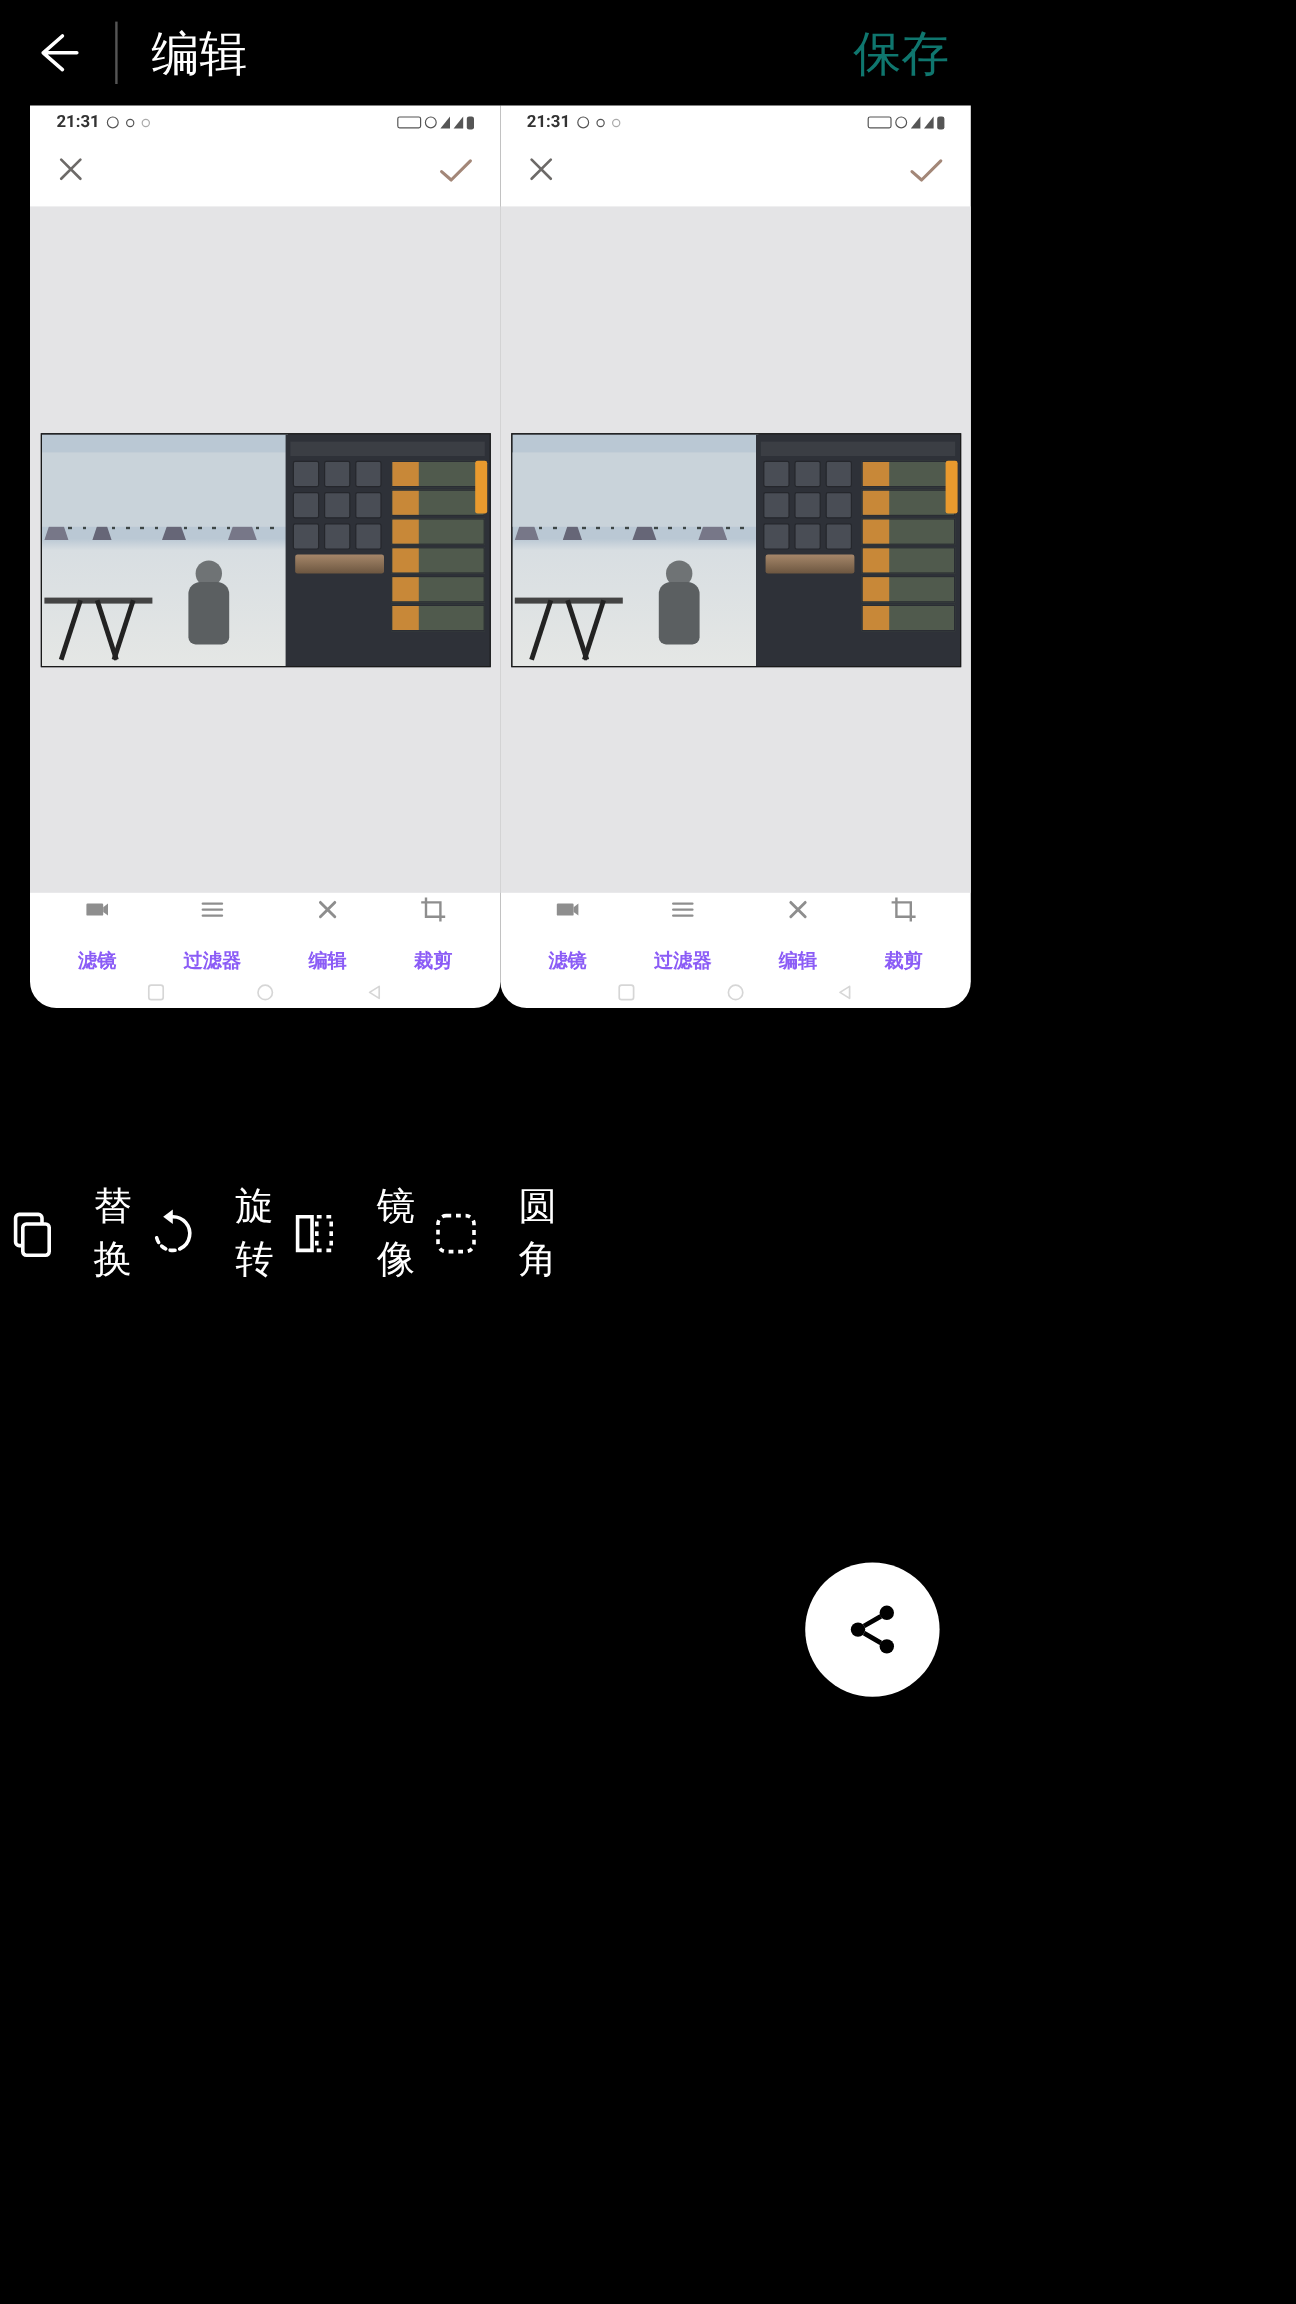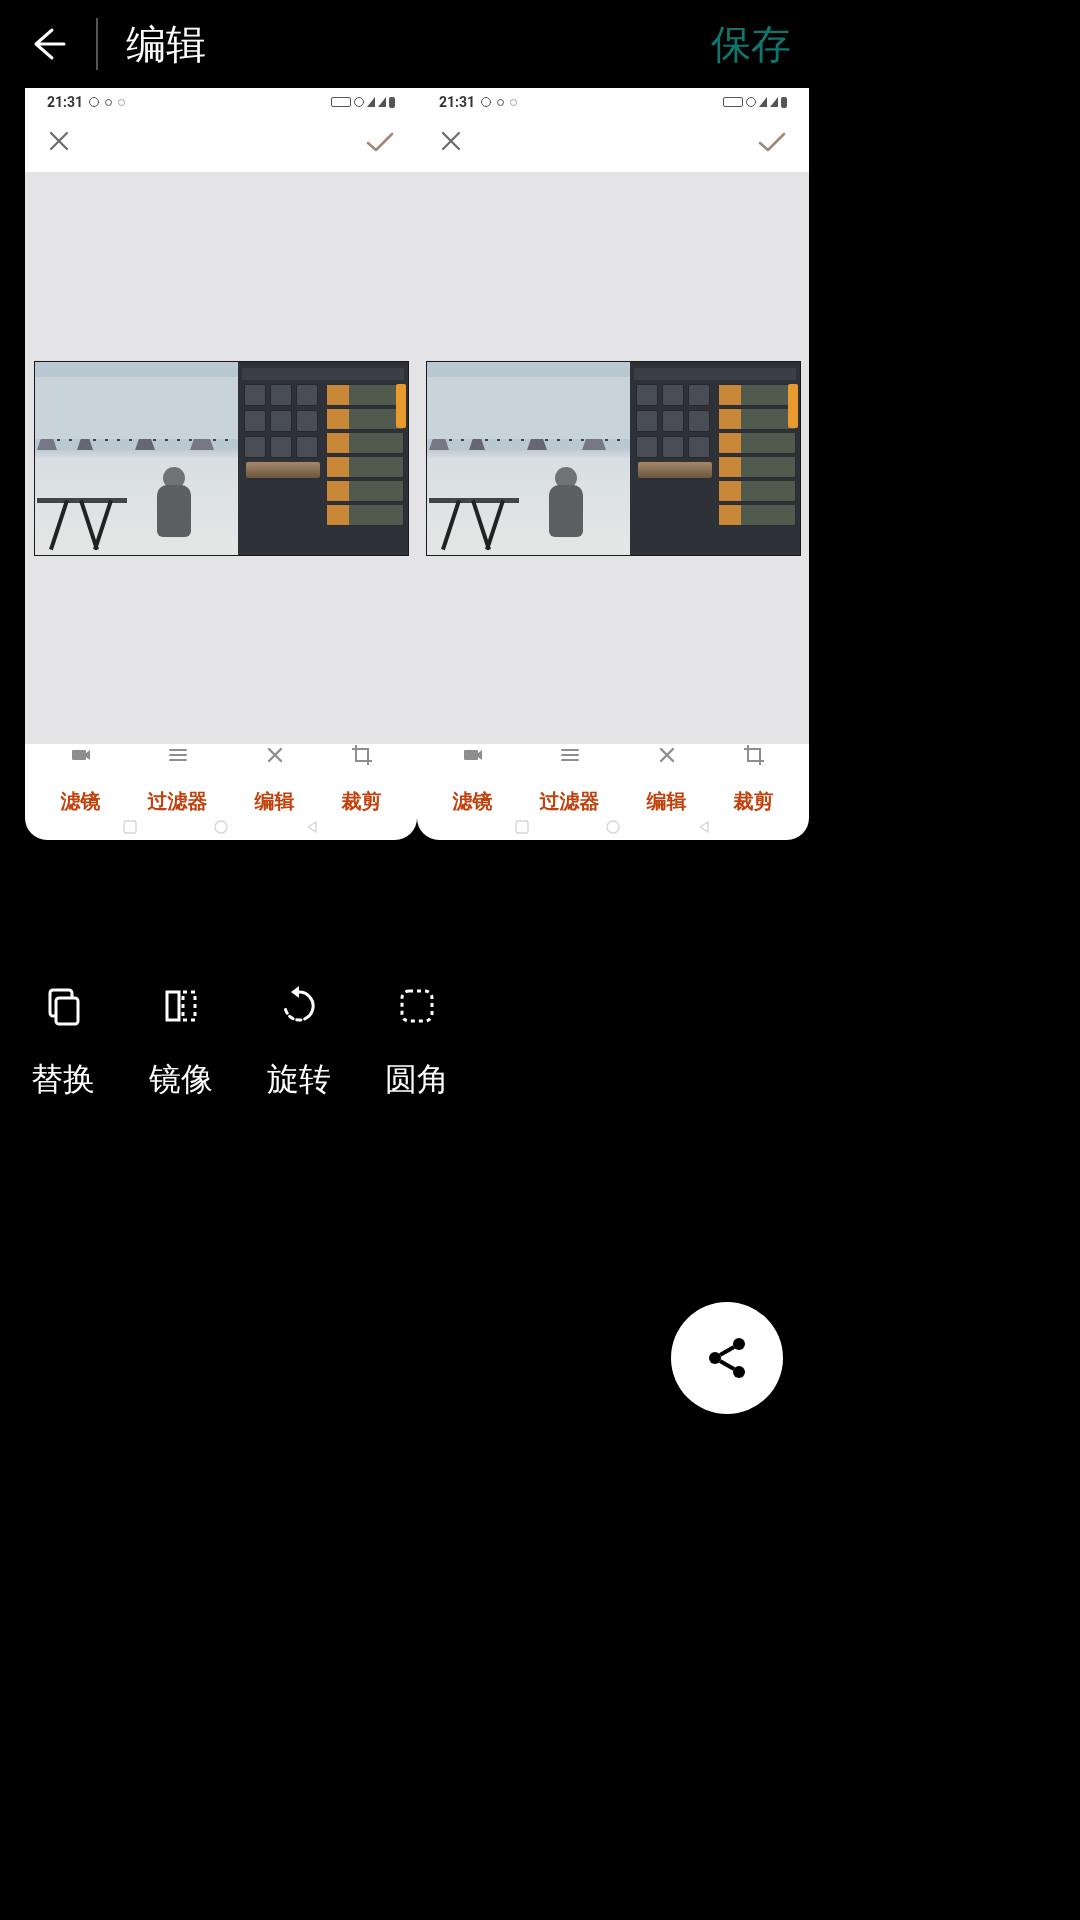--- a/index.html
+++ b/index.html
@@ -44,28 +44,28 @@
     .slot-r0c0{top:22px;left:6px;} .slot-r0c1{top:22px;left:32px;} .slot-r0c2{top:22px;left:58px;}
     .slot-r1c0{top:48px;left:6px;} .slot-r1c1{top:48px;left:32px;} .slot-r1c2{top:48px;left:58px;}
     .slot-r2c0{top:74px;left:6px;} .slot-r2c1{top:74px;left:32px;} .slot-r2c2{top:74px;left:58px;}
     .game-weapon{position:absolute;top:100px;left:8px;width:74px;height:16px;background:linear-gradient(#a6876a,#6c5640);border-radius:2px;}
     .game-loot{position:absolute;right:4px;width:78px;height:142px;top:22px;}
     .loot-row{height:22px;margin-bottom:2px;background:#505a4d;border:1px solid #2a2d33;display:flex;}
     .loot-row::before{content:"";width:22px;height:100%;margin-right:2px;background:#c88838;}
     .game-tag{position:absolute;top:22px;right:2px;width:10px;height:44px;background:#e99a2e;border-radius:2px;}
 
     .inner-toolbar { height:70px; display:flex; justify-content:space-around; align-items:center; padding:0 12px; }
-    .inner-tool { display:flex; flex-direction:column; align-items:center; gap:21px; color:#c2410c; font-size:20px; cursor:pointer; }
+    .inner-tool { display:flex; flex-direction:column; align-items:center; gap:21px; color:#8b5cf6; font-size:16px; cursor:pointer; }
     .inner-tool svg { width:24px; height:24px; }
 
     .inner-nav { height:26px; display:flex; justify-content:space-around; align-items:center; padding:0 60px; opacity:.4; }
 
     
     .edit-toolbar { position:absolute; left:0; right:0; top:984px; display:flex; align-items:flex-start; padding:0 4px; }
-    .edit-item { width:118px; display:flex; flex-direction:column; align-items:center; gap:30px; cursor:pointer; }
+    .edit-item { width:118px; display:flex; flex-direction:row; align-items:center; gap:30px; cursor:pointer; }
     .edit-item-icon { width:44px; height:44px; display:flex; align-items:center; justify-content:center; }
     .edit-item-label { font-size:32px; color:#fff; font-weight:400; }
 
     
     .fab { position:absolute; right:36px; bottom:42px; width:112px; height:112px; border-radius:50%; background:#fff; display:flex; align-items:center; justify-content:center; cursor:pointer; box-shadow:0 4px 12px rgba(0,0,0,.4); }
 
     
     .si{display:inline-block;width:10px;height:10px;border-radius:2px;background:#555;}
     .si.box{width:20px;height:10px;border:1px solid #555;background:none;font-size:6px;line-height:8px;text-align:center;}
     .si.circle{border-radius:50%;background:none;border:1px solid #555;}
@@ -305,34 +305,34 @@
       <svg width="44" height="44" viewBox="0 0 44 44">
           <rect x="9" y="6" width="22" height="26" rx="3" stroke="#fff" stroke-width="3" fill="none"></rect>
           <rect x="15" y="14" width="22" height="26" rx="3" stroke="#fff" stroke-width="3" fill="#000"></rect>
         </svg>
     </div>
     <span class="edit-item-label">替换</span>
   </div>
   <div class="edit-item">
     <div class="edit-item-icon">
       <svg width="44" height="44" viewBox="0 0 44 44">
-          <path d="M20 8 L8 8 L8 36 L20 36 Z" stroke="#fff" stroke-width="3" fill="none"></path>
-          <path d="M24 8 L36 8 L36 36 L24 36 Z" stroke="#fff" stroke-width="3" fill="none" stroke-dasharray="4 4"></path>
-        </svg>
-    </div>
-    <span class="edit-item-label">镜像</span>
+          <path d="M22 8 A14 14 0 1 1 10 15" stroke="#fff" stroke-width="3" fill="none" stroke-linecap="round" stroke-dasharray="0 0 38 4 4 4 4 4 4"></path>
+          <path d="M22 2 L22 14 L14 8 Z" fill="#fff"></path>
+        </svg>
+    </div>
+    <span class="edit-item-label">旋转</span>
   </div>
   <div class="edit-item">
     <div class="edit-item-icon">
       <svg width="44" height="44" viewBox="0 0 44 44">
-          <path d="M22 8 A14 14 0 1 1 10 15" stroke="#fff" stroke-width="3" fill="none" stroke-linecap="round" stroke-dasharray="0 0 38 4 4 4 4 4 4"></path>
-          <path d="M22 2 L22 14 L14 8 Z" fill="#fff"></path>
-        </svg>
-    </div>
-    <span class="edit-item-label">旋转</span>
+          <path d="M20 8 L8 8 L8 36 L20 36 Z" stroke="#fff" stroke-width="3" fill="none"></path>
+          <path d="M24 8 L36 8 L36 36 L24 36 Z" stroke="#fff" stroke-width="3" fill="none" stroke-dasharray="4 4"></path>
+        </svg>
+    </div>
+    <span class="edit-item-label">镜像</span>
   </div>
   <div class="edit-item">
     <div class="edit-item-icon">
       <svg width="44" height="44" viewBox="0 0 44 44">
           <rect x="7" y="7" width="30" height="30" rx="7" stroke="#fff" stroke-width="3" fill="none" stroke-dasharray="4 4"></rect>
         </svg>
     </div>
     <span class="edit-item-label">圆角</span>
   </div>
 </div>

